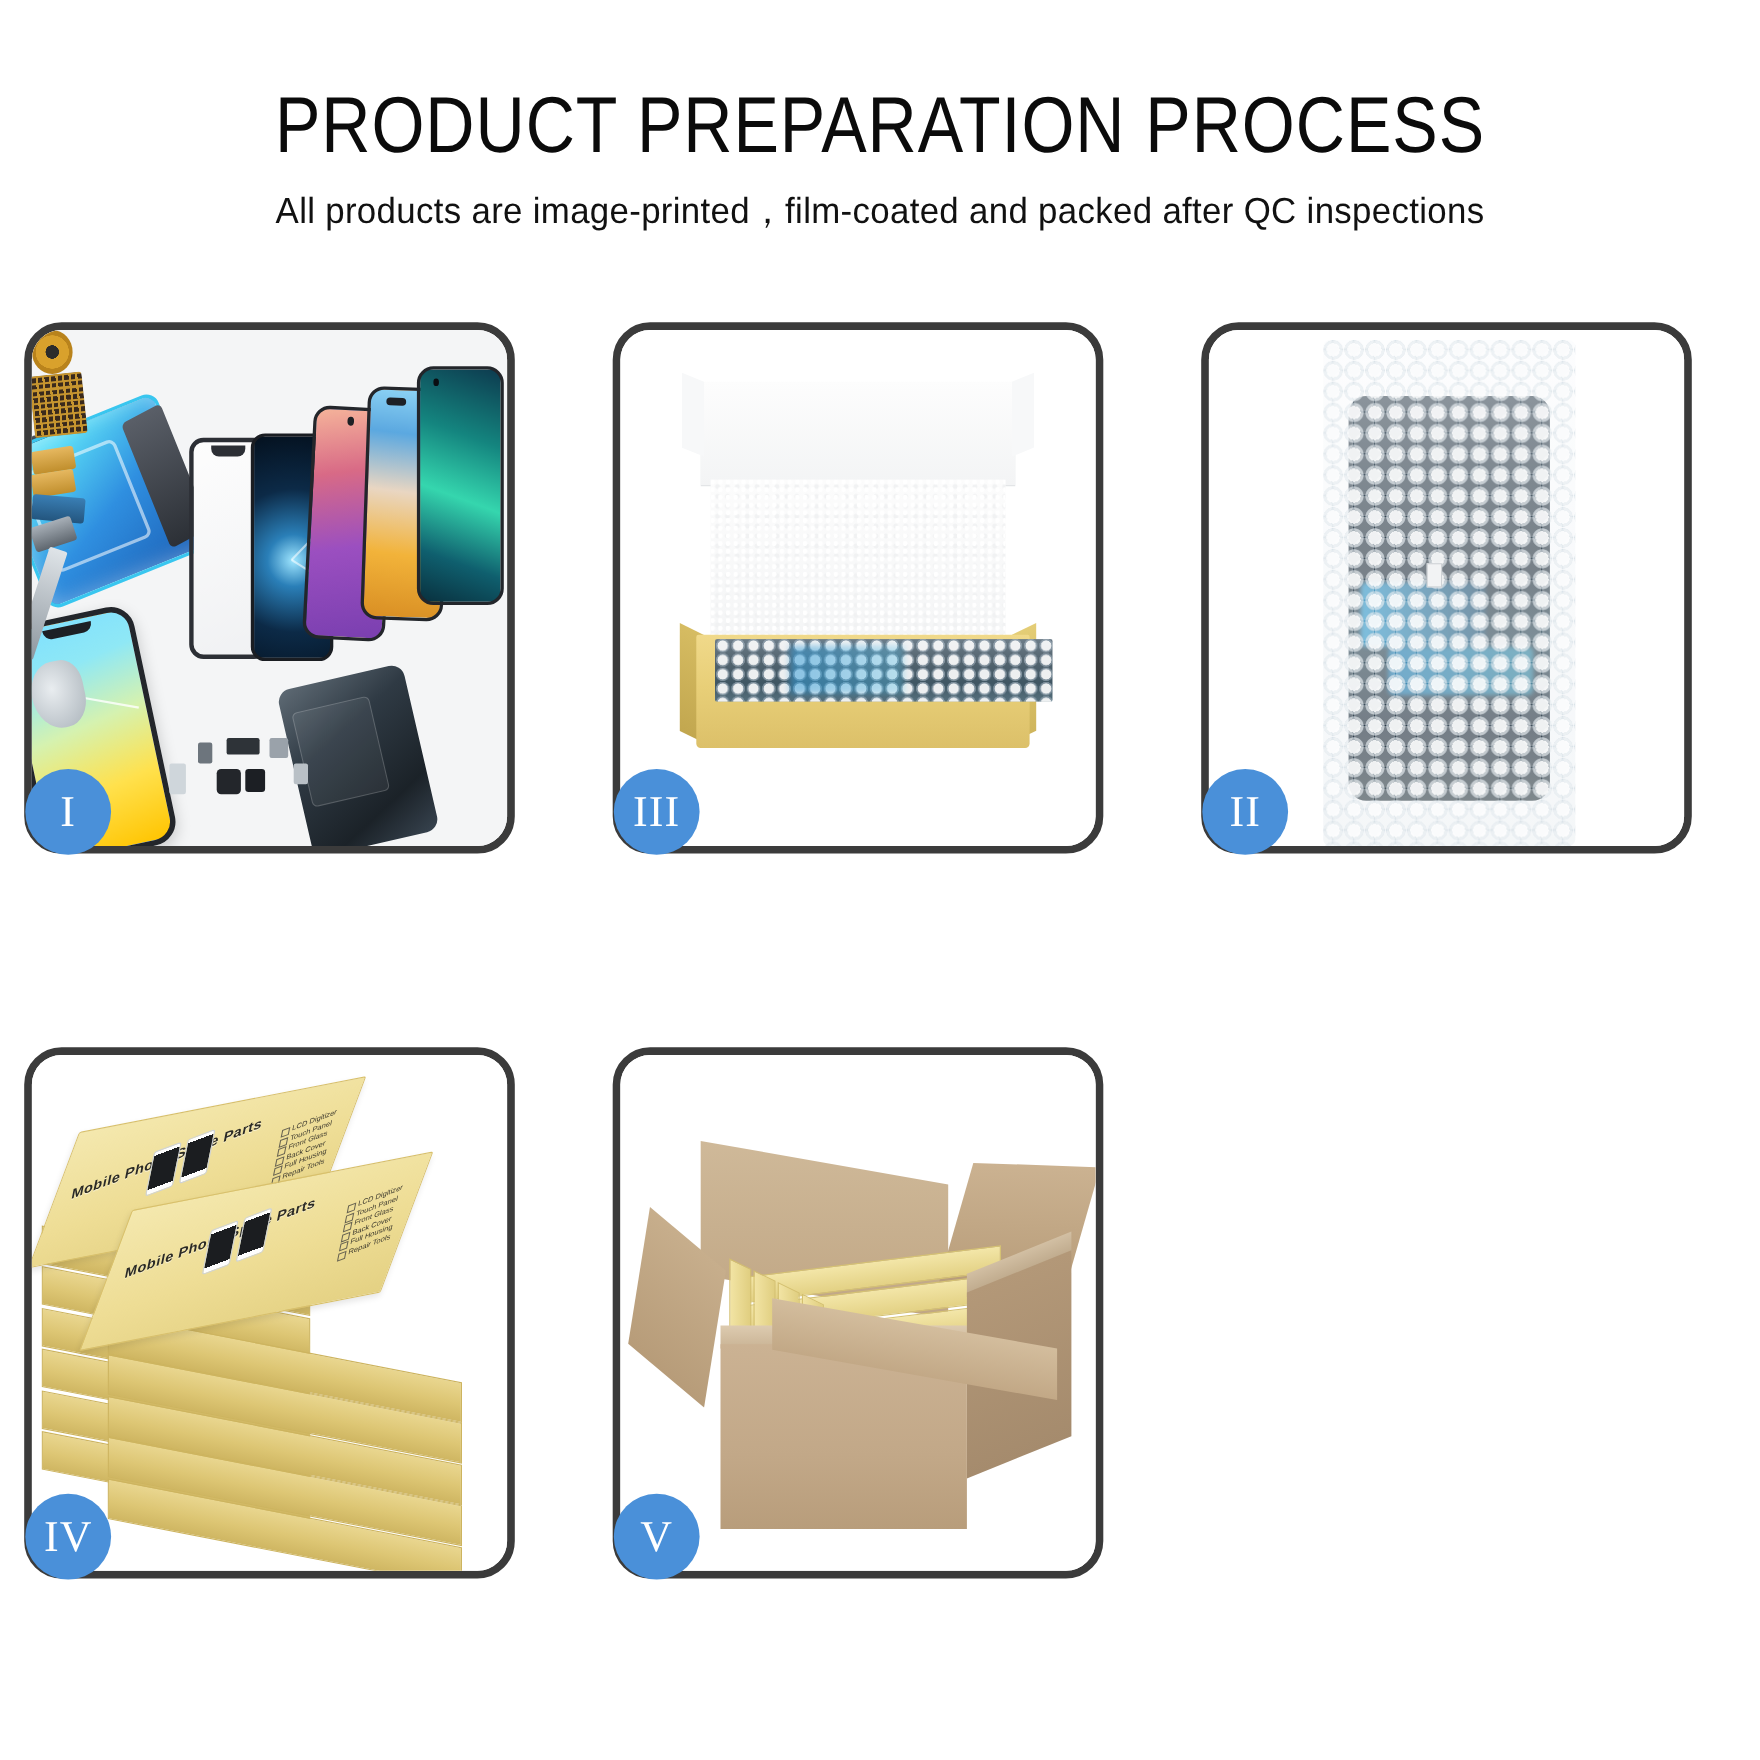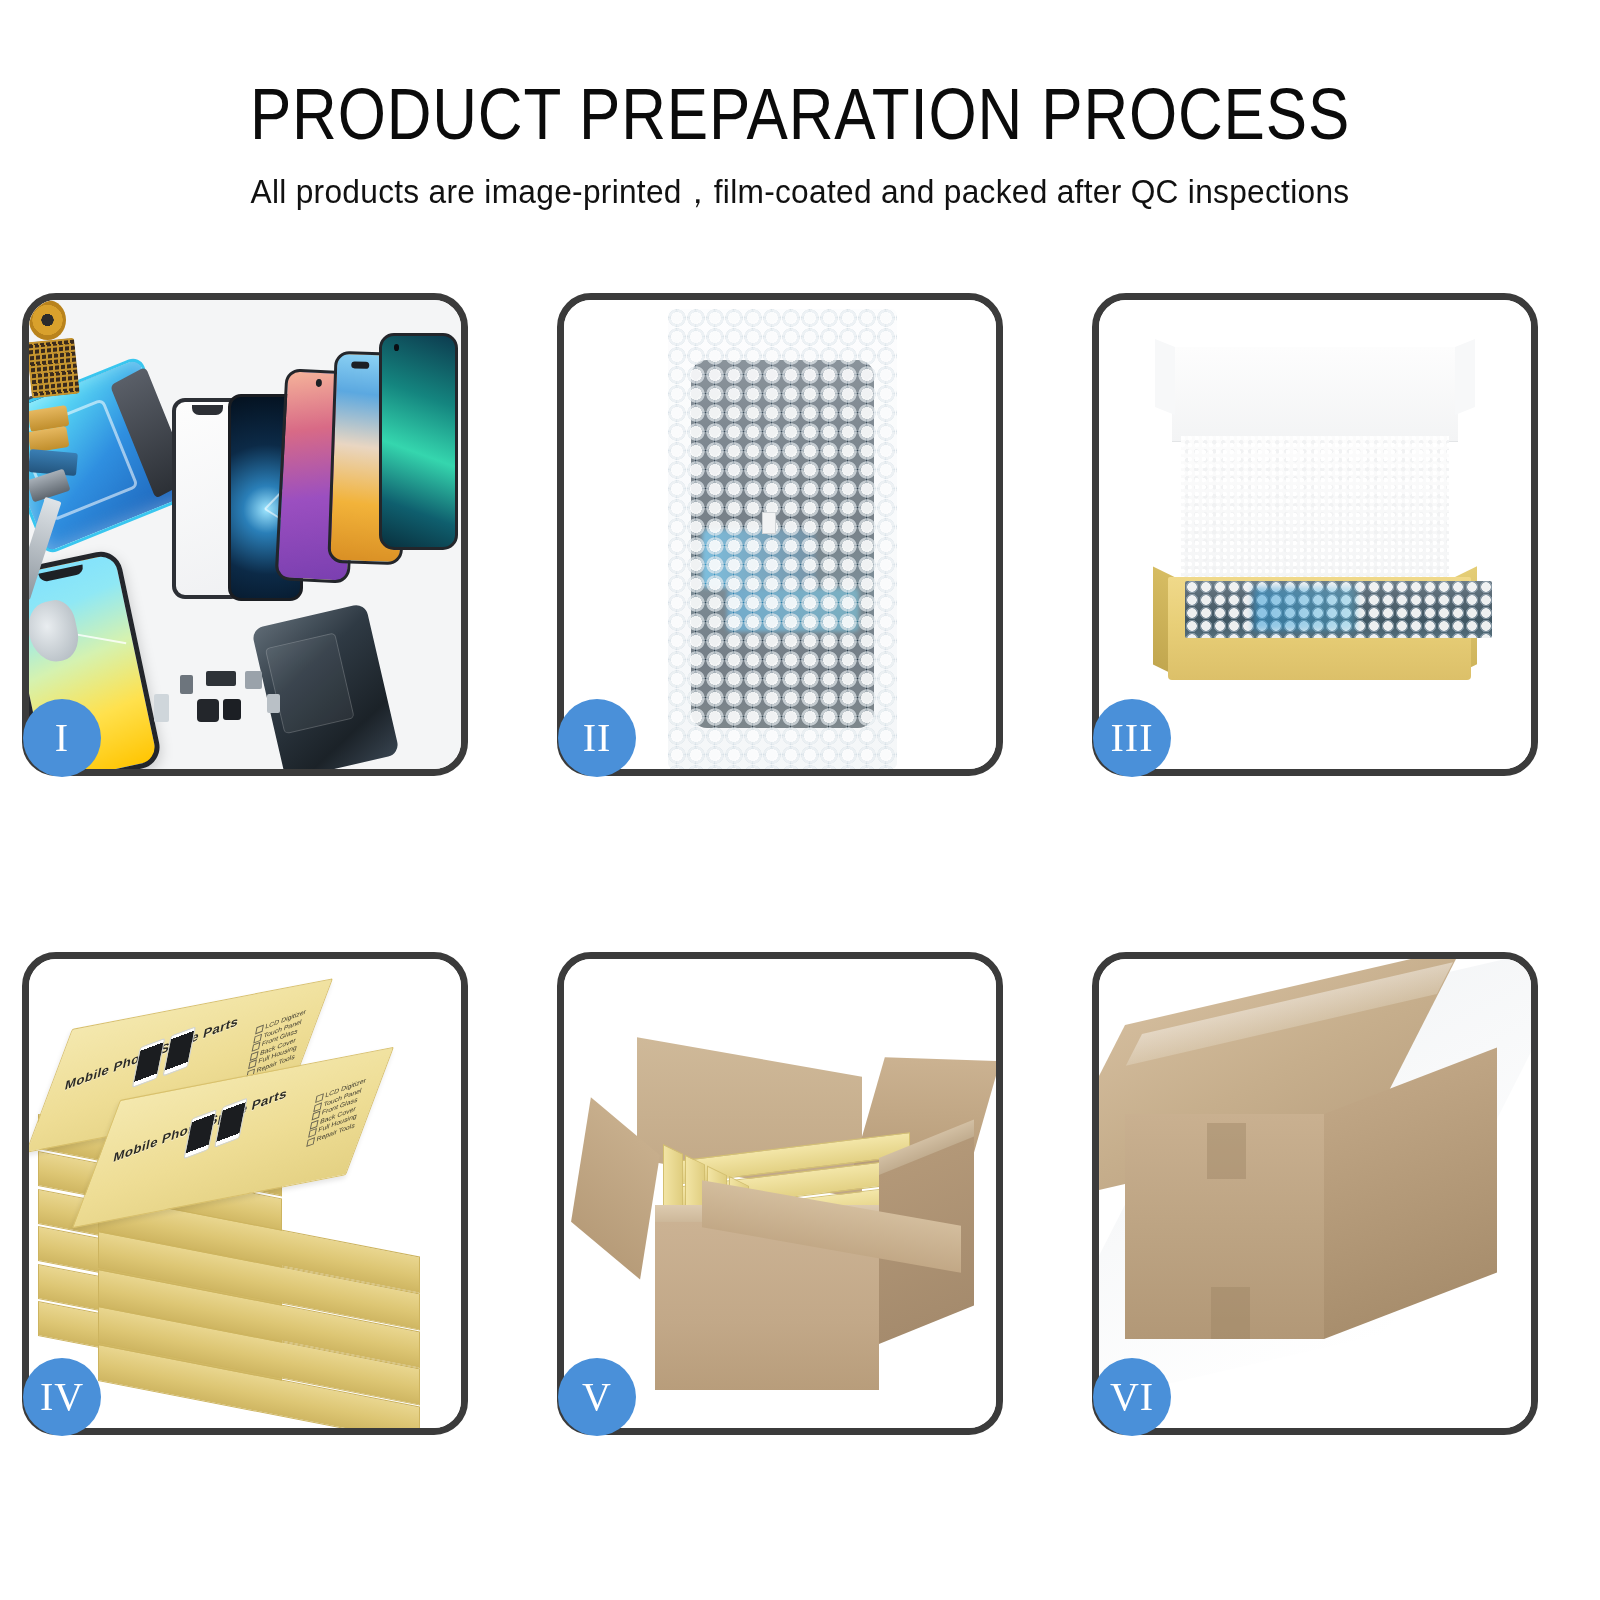--- a/index.html
+++ b/index.html
@@ -643,39 +643,39 @@
         <div class="smallpart sp7"></div>
         <div class="tool"></div>
         <div class="brush"></div>
       </div>
     </div>
     <div class="badge">I</div>
   </div>
 
   <div class="card">
     <div class="card-inner">
-      <div class="bubblewrap">
-        <div class="darkscreen"></div>
-        <div class="bw-label"></div>
-        <div class="bubbles"></div>
-      </div>
-    </div>
-    <div class="badge">II</div>
-  </div>
-
-  <div class="card">
-    <div class="card-inner">
       <div class="mailer-lid"></div>
       <div class="mailer-foam"></div>
       <div class="mailer-tray-left"></div>
       <div class="mailer-tray-right"></div>
       <div class="mailer-tray"></div>
       <div class="mailer-content"></div>
     </div>
     <div class="badge">III</div>
+  </div>
+
+  <div class="card">
+    <div class="card-inner">
+      <div class="bubblewrap">
+        <div class="darkscreen"></div>
+        <div class="bw-label"></div>
+        <div class="bubbles"></div>
+      </div>
+    </div>
+    <div class="badge">II</div>
   </div>
 
   <div class="card">
     <div class="card-inner">
       <div class="stack">
 
         <div class="boxedge" style="left:2%;  top:33%; width:56%; height:7%;"></div>
         <div class="boxedge" style="left:2%;  top:41%; width:56%; height:7%;"></div>
         <div class="boxedge" style="left:2%;  top:49%; width:56%; height:7%;"></div>
         <div class="boxedge" style="left:2%;  top:57%; width:56%; height:7%;"></div>
@@ -744,26 +744,14 @@
       </div>
       <div class="carton-rim-r"></div>
       <div class="carton-rim"></div>
       <div class="carton-right"></div>
       <div class="carton-front"></div>
       <div class="flap-front"></div>
     </div>
     <div class="badge">V</div>
   </div>
 
-  <div class="card">
-    <div class="card-inner">
-      <div class="seal-shadow"></div>
-      <div class="seal-top"></div>
-      <div class="seal-tape"></div>
-      <div class="seal-side"></div>
-      <div class="seal-front"></div>
-      <div class="tape-front"></div>
-      <div class="tape-front2"></div>
-    </div>
-    <div class="badge">VI</div>
-  </div>
 
 </div>
 
 </body></html>

